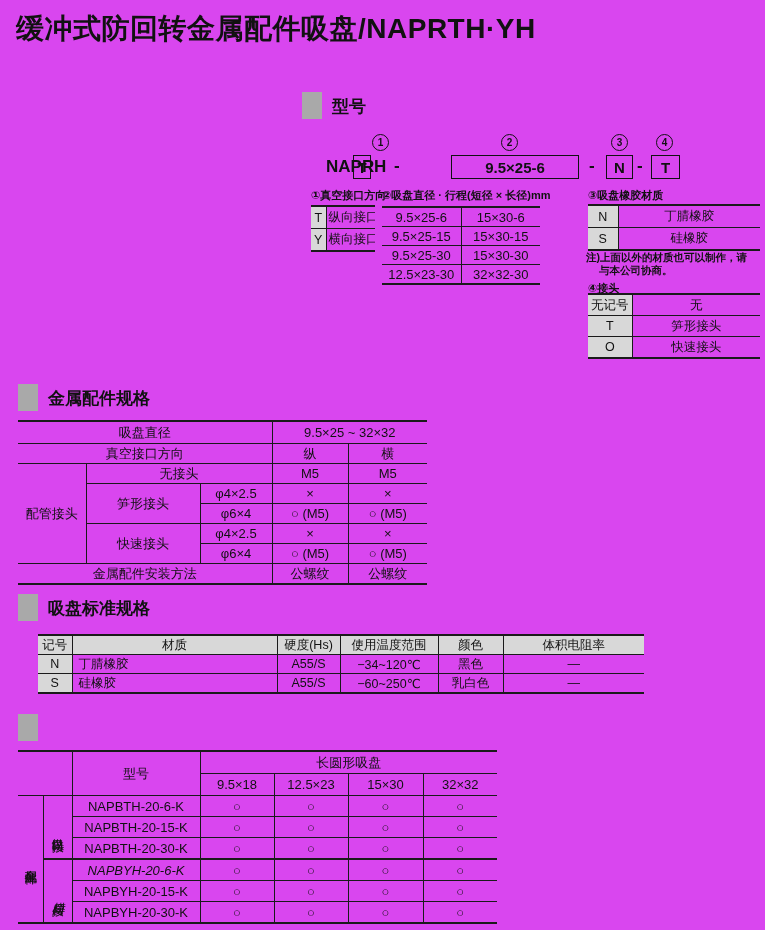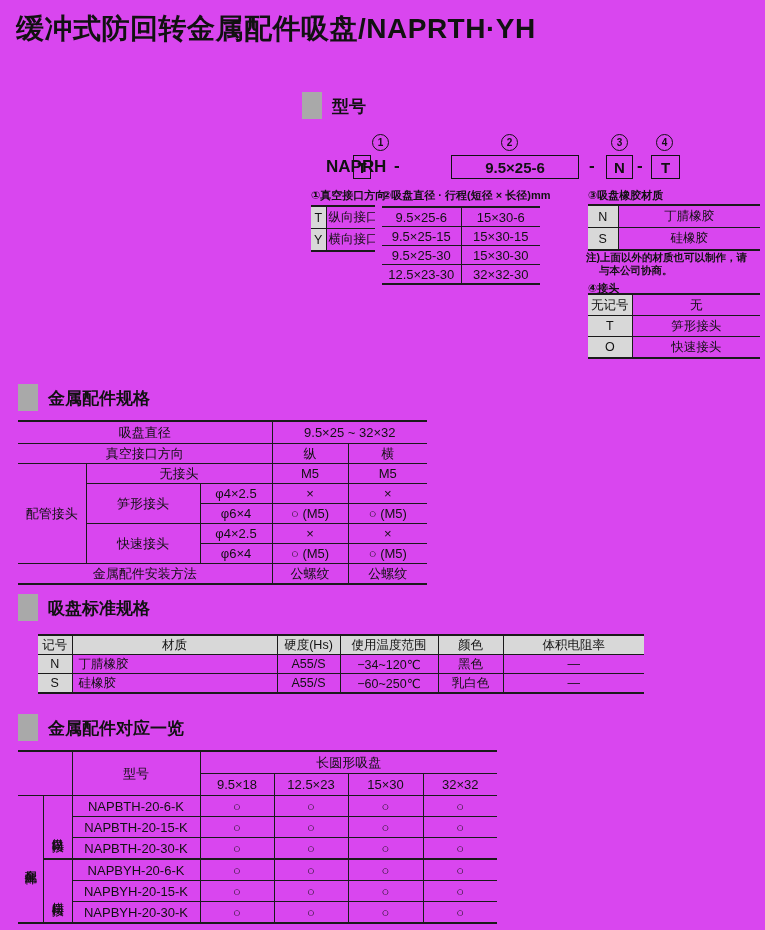--- a/index.html
+++ b/index.html
@@ -71,21 +71,21 @@
   .spec-table td { height:19px; font-size:13px; }
   .spec-table tr:first-child td { height:21px; }
 
   .std-table th, .std-table td { height:18px; font-size:12.5px; }
   .std-table thead th { background:#d8d8d8; }
   .std-table tbody td:first-child { background:#d8d8d8; }
   .std-table tbody td:nth-child(2) { text-align:left; padding-left:6px; }
 
   .corr-table td { height:20px; font-size:13px; }
   .corr-table tr.hdr td { height:21px; }
-  .corr-table tr.grp td { border-top:2px solid #1a1a1a; }
+  .corr-table tr.grp td { border-top:2px solid #1a1a1a;font-style:italic; }
   .vcell span {
     writing-mode:vertical-rl; text-orientation:upright;
     display:inline-block; font-size:12.5px; line-height:1.05; letter-spacing:1px;
   }
 </style>
 </head>
 <body>
 
 <div id="page">
 
@@ -290,21 +290,20 @@
           <td>硅橡胶</td>
           <td>A55/S</td>
           <td>−60~250℃</td>
           <td>乳白色</td>
           <td>—</td>
         </tr>
       </tbody>
   </table>
 
   <div class="abs sec-square" style="left:18px; top:714px;"></div>
-  <div class="abs sec-title" style="left:48px; top:717px;">金属配件对应一览</div>
 
   <table class="abs doc-table corr-table" style="left:18px; top:750px; width:479px;">
     <colgroup>
       <col style="width:25px">
         <col style="width:29px">
         <col style="width:128px">
       <col style="width:74px">
         <col style="width:74px">
         <col style="width:75px">
         <col style="width:74px">

